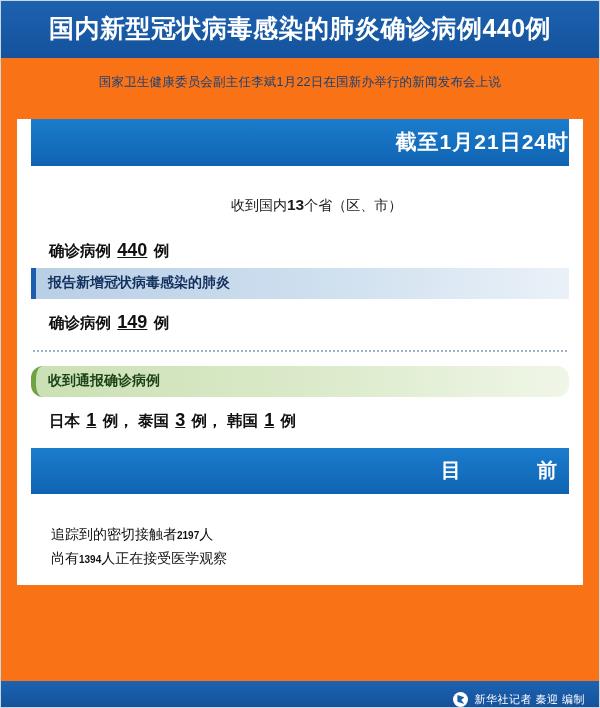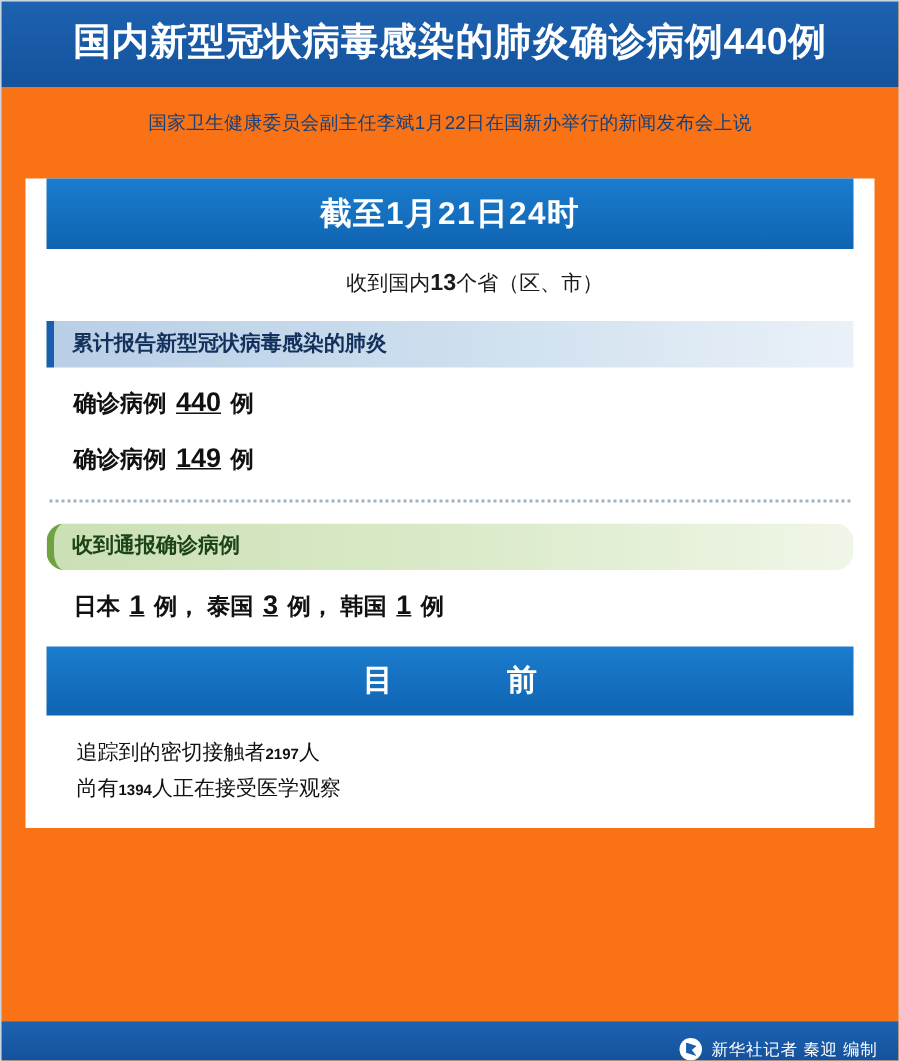--- a/index.html
+++ b/index.html
@@ -47,22 +47,22 @@
   
   .card {
     background: #ffffff;
     margin: 0 16px;
     padding: 0 0 12px 0;
     box-sizing: border-box;
   }
   .bluebar {
     background: #1573c4;
     background: linear-gradient(180deg, #1b7ccd 0%, #0f64b2 100%);
-    margin: 14px 14px 0 14px;
-    text-align: center;
+    margin: 14px 14px 16px 14px;
+    text-align: right;
     padding: 9px 0 10px 0;
   }
   .bluebar-text {
     color: #ffffff;
     font-size: 21px;
     font-weight: bold;
     letter-spacing: 1px;
   }
   .bluebar.target .bluebar-text {
     letter-spacing: 12px;
@@ -178,29 +178,29 @@
   <div class="card">
 
     <div class="bluebar">
       <span class="bluebar-text">截至1月21日24时</span>
     </div>
 
     <div class="centerline">
       <span>收到国内</span><b>13</b><span>个省（区、市）</span>
     </div>
 
-    <div class="sechead">累计报告新型冠状病毒感染的肺炎</div>
 
     <div class="body-line">
       <span>确诊病例</span>
       <span class="num">440</span>
       <span>例</span>
     </div>
 
 
+    <div class="sechead">报告新增冠状病毒感染的肺炎</div>
 
     <div class="body-line">
       <span>确诊病例</span>
       <span class="num">149</span>
       <span>例</span>
     </div>
 
     <div class="dotted"></div>
     <div class="gap"></div>
 

